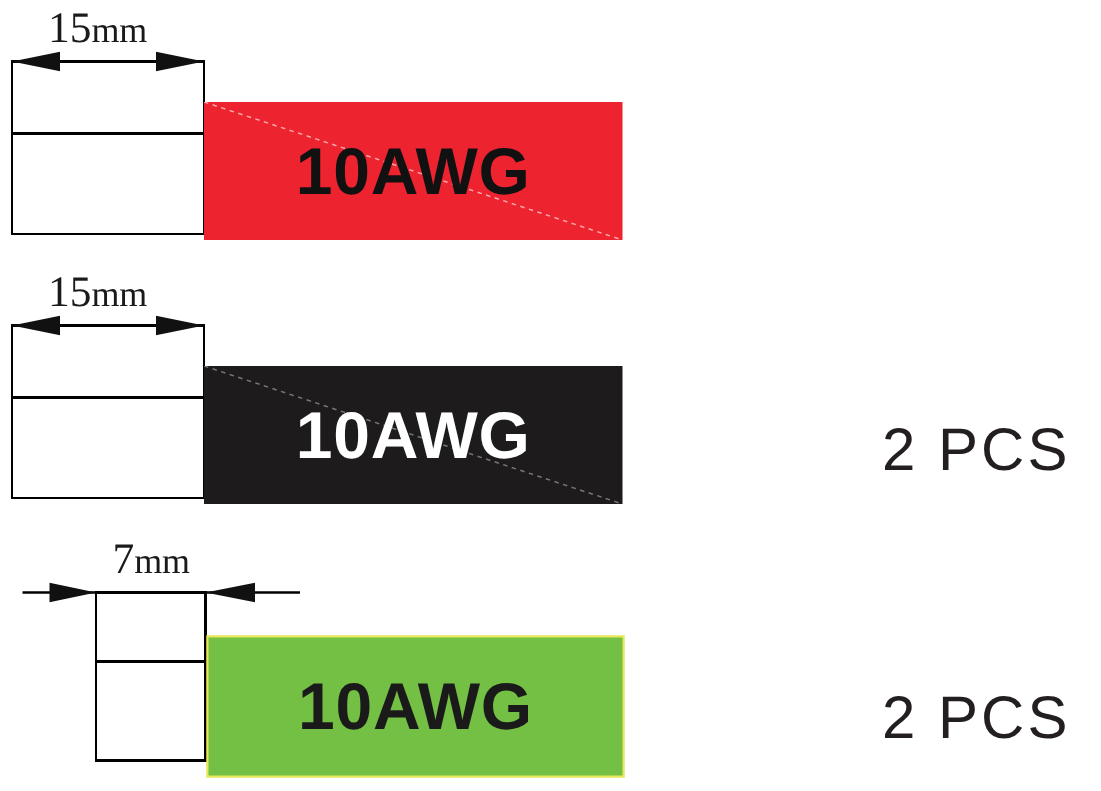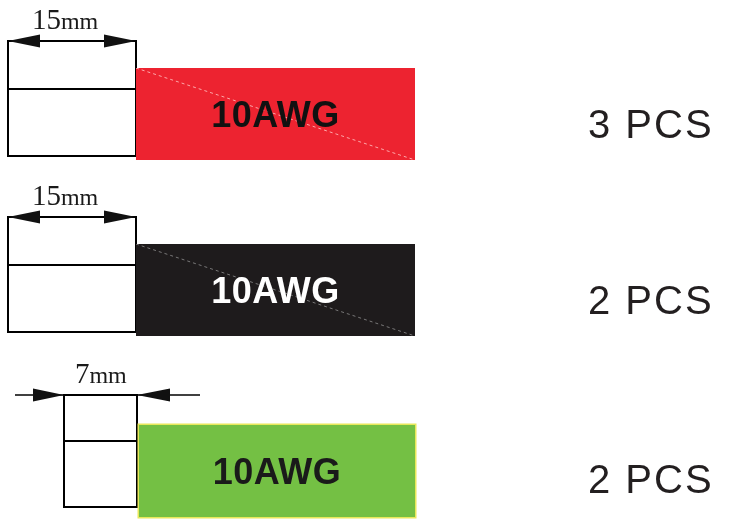--- a/index.html
+++ b/index.html
@@ -73,21 +73,21 @@
   .wire-diag {
     position: absolute;
     left: 0; top: 0;
     width: 100%;
     height: 100%;
     pointer-events: none;
   }
   .wire-label {
     position: relative;
     font-family: "Liberation Sans", sans-serif;
-    font-size: 36px;
+    font-size: 44px;
     font-weight: 600;
     letter-spacing: 0.5px;
     line-height: 1;
     z-index: 2;
     transform: translateY(1px);
   }
 
   
   .qty {
     position: absolute;
@@ -129,21 +129,20 @@
       </div>
     </div>
 
     <div class="wire-block" id="swatch-0" style="left:136px; top:68px; width:279px; height:92px; background:#ED2330;">
       <svg class="wire-diag" viewBox="0 0 279 92" preserveAspectRatio="none">
         <line x1="0" y1="0" x2="279" y2="92" stroke="rgba(255,190,190,0.85)" stroke-width="1" stroke-dasharray="3 3"></line>
       </svg>
       <span class="wire-label" style="color:#111111;">10AWG</span>
     </div>
 
-    <div class="qty" style="left:588px; top:104px;">3 PCS</div>
   </div>
 
   <div class="row" id="row-1">
 
     <div class="dim-group">
       <svg class="dim-svg" width="200" height="160" viewBox="0 0 200 160">
         <g stroke="#000000" stroke-width="1.6" fill="none" shape-rendering="crispEdges">
           <rect x="8" y="41" width="128" height="48"></rect>
           <rect x="8" y="89" width="128" height="67"></rect>
         </g>

